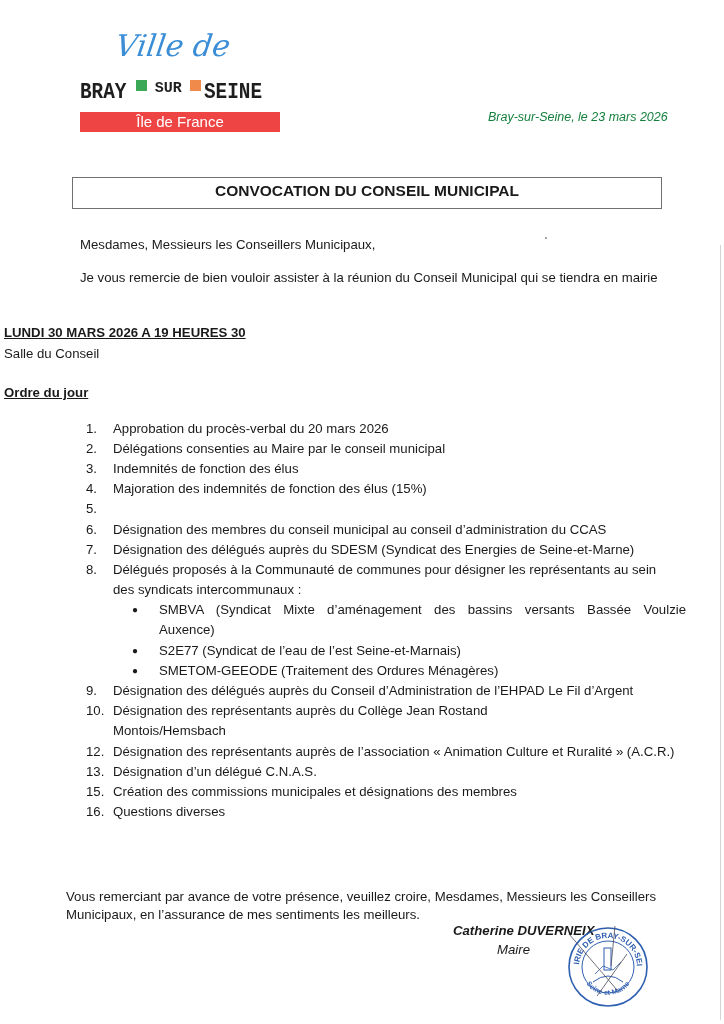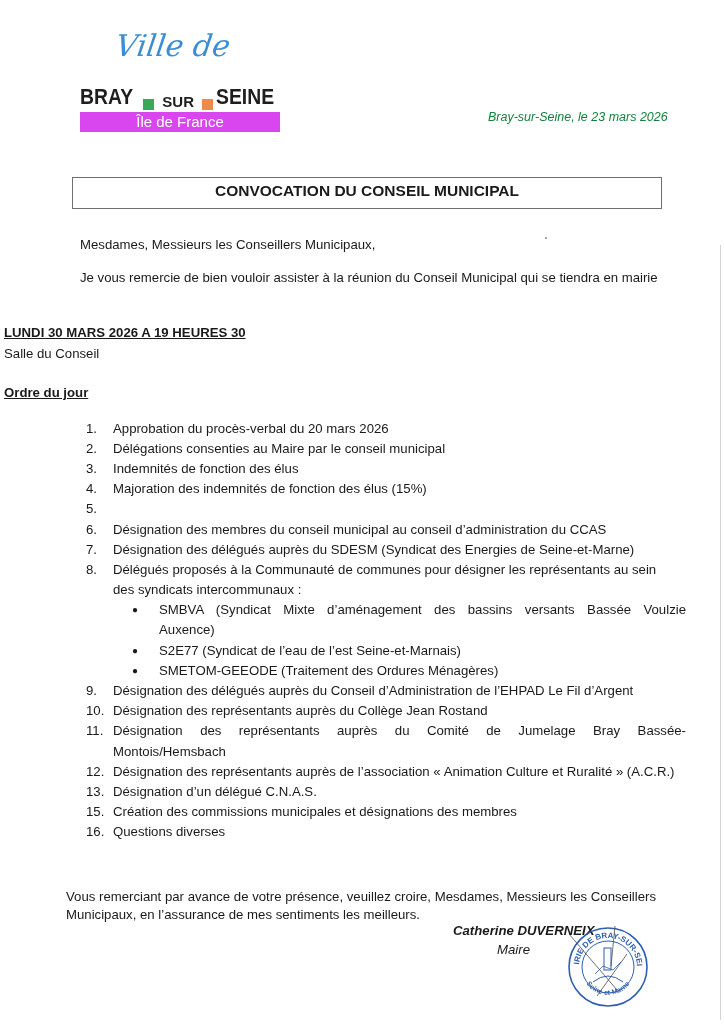--- a/index.html
+++ b/index.html
@@ -10,30 +10,30 @@
     }
     .logo { position: absolute; left: 78px; top: 24px; width: 204px; height: 110px; }
     .logo-script {
       position: absolute; left: 38px; top: 4px;
       font-family: "DejaVu Serif", serif; font-style: italic;
       font-size: 30px; color: #3b8ed6; letter-spacing: 0px;
       transform: skewX(-8deg);
     }
     .logo-row {
       position: absolute; left: 2px; top: 56px; height: 30px;
-      display: flex; align-items: flex-end; white-space: nowrap;
-      font-family: Liberation Sans, sans-serif; font-weight: bold;
+      display: flex; align-items: flex-start; white-space: nowrap;
+      font-family: Liberation Mono, monospace; font-weight: bold;
       color: #1e1e1e;
     }
     .logo-big { font-size: 22px; letter-spacing: 0px; transform: scaleX(0.88); transform-origin: left center; display: inline-block; }
     .logo-small { font-size: 15px; margin: 0 5px; }
     .sq { display: inline-block; width: 11px; height: 11px; margin: 0 3px; }
     .logo-band {
       position: absolute; left: 2px; top: 88px; width: 200px; height: 20px;
-      background: #d946ef; color: #ffffff;
+      background: #ef4444; color: #ffffff;
       font-size: 15px; text-align: center; line-height: 20px;
     }
     .date {
       position: absolute; left: 488px; top: 110px;
       font-style: italic; font-size: 12.5px; color: #15803d;
     }
     .title-box {
       position: absolute; left: 72px; top: 177px; width: 590px; height: 32px;
       border: 1px solid #707070; box-sizing: border-box;
       text-align: center; font-weight: bold; font-size: 15.5px; line-height: 25px;
@@ -143,24 +143,20 @@
       <span class="bullet">●</span>
       <span class="stxt">SMETOM-GEEODE (Traitement des Ordures Ménagères)</span>
     </div>
   <div class="row">
       <span class="num">9.</span>
       <span class="txt">Désignation des délégués auprès du Conseil d’Administration de l’EHPAD Le Fil d’Argent</span>
     </div>
   <div class="row">
       <span class="num">10.</span>
       <span class="txt">Désignation des représentants auprès du Collège Jean Rostand</span>
-    </div>
-  <div class="row">
-      <span class="num">11.</span>
-      <span class="txt justify">Désignation des représentants auprès du Comité de Jumelage Bray Bassée-</span>
     </div>
   <div class="cont">Montois/Hemsbach</div>
   <div class="row">
       <span class="num">12.</span>
       <span class="txt" style="white-space:nowrap;">Désignation des représentants auprès de l’association « Animation Culture et Ruralité » (A.C.R.)</span>
     </div>
   <div class="row">
       <span class="num">13.</span>
       <span class="txt">Désignation d’un délégué C.N.A.S.</span>
     </div>

